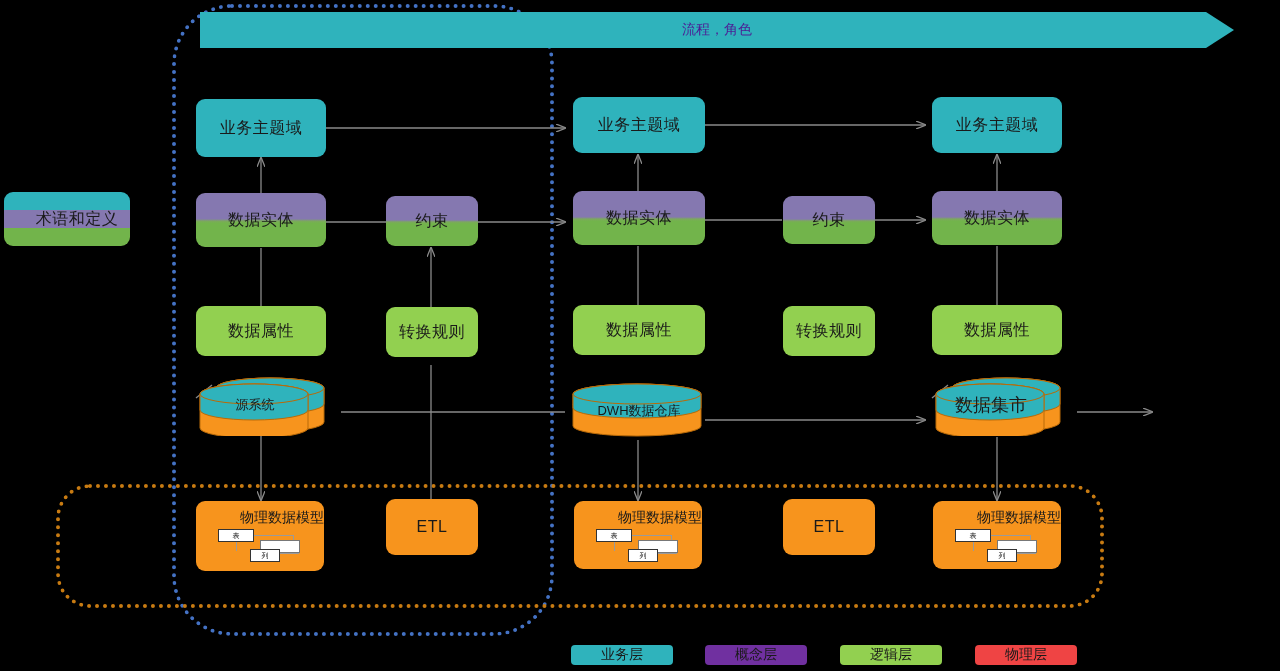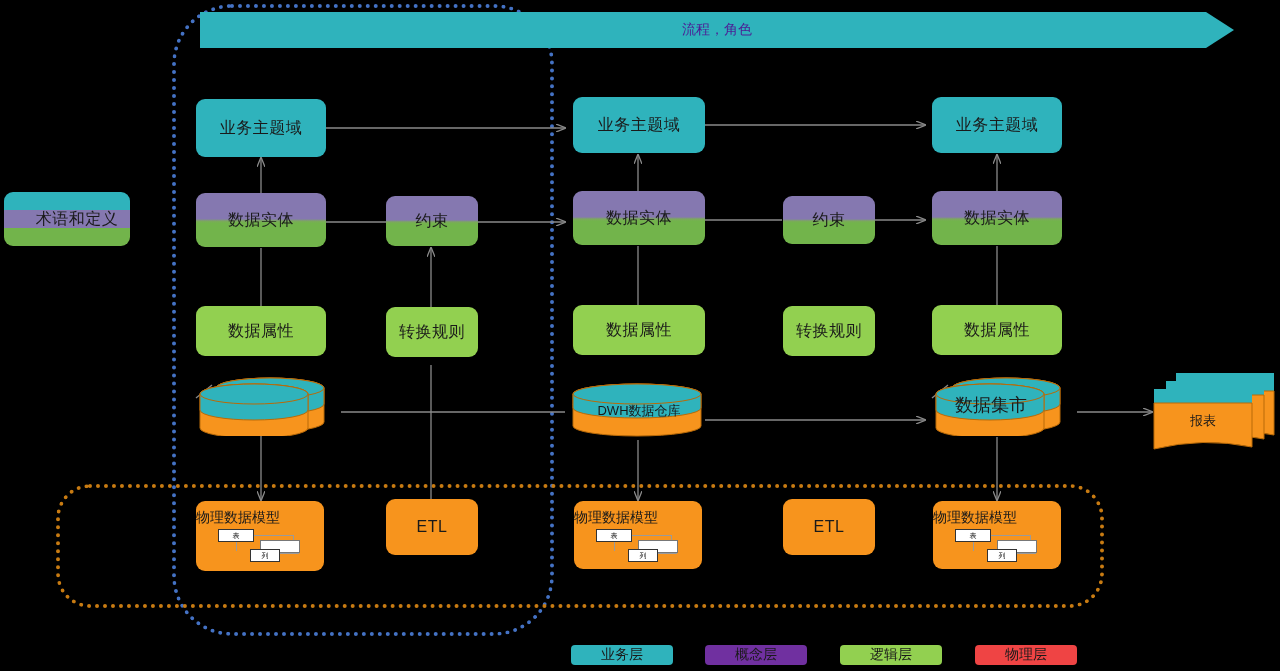--- a/index.html
+++ b/index.html
@@ -96,21 +96,21 @@
   
   .pdm {
     position: absolute;
     border-radius: 9px;
     background: #F7941D;
     box-sizing: border-box;
   }
   .pdm .pdm-title {
     position: absolute;
     left: 0; right: 0; top: 8px;
-    text-align: left;
+    text-align: right;
     font-size: 14px;
     color: #1a1a1a;
   }
   .mini-box {
     position: absolute;
     background: #ffffff;
     border: 1px solid #333;
     font-size: 7px;
     color: #111;
     display: flex;
@@ -210,20 +210,23 @@
     <svg width="150" height="62" viewBox="0 0 150 62" xmlns="http://www.w3.org/2000/svg">
       <g stroke="#b96a08" stroke-width="1">
         <path d="M22,14 a54,10 0 0 1 108,0 v34 a54,10 0 0 1 -108,0 z" fill="#F7941D"></path>
         <path d="M22,14 a54,10 0 0 1 108,0 v16 a54,10 0 0 1 -108,0 z" fill="#2FB3BC"></path>
         <ellipse cx="76" cy="14" rx="54" ry="10" fill="#2FB3BC"></ellipse>
         <path d="M6,20 a54,10 0 0 1 108,0 v34 a54,10 0 0 1 -108,0 z" fill="#F7941D"></path>
         <path d="M6,20 a54,10 0 0 1 108,0 v16 a54,10 0 0 1 -108,0 z" fill="#2FB3BC"></path>
         <ellipse cx="60" cy="20" rx="54" ry="10" fill="#2FB3BC"></ellipse>
       </g>
     </svg>
+    <div class="abs" style="left:0; top:0; width:122px; height:62px; display:flex; align-items:center; justify-content:center;">
+      <span style="font-size:13px; color:#1a1a1a;">源系统</span>
+    </div>
   </div>
 
   <div class="pdm" style="left:196px; top:501px; width:128px; height:70px;">
     <div class="pdm-title">物理数据模型</div>
     <div class="mini-line" style="left:52px; top:34px; width:46px; height:1px;"></div>
     <div class="mini-line" style="left:97px; top:34px; width:1px; height:10px;"></div>
     <div class="mini-line" style="left:40px; top:34px; width:1px; height:16px;"></div>
     <div class="mini-line" style="left:69px; top:52px; width:34px; height:1px;"></div>
     <div class="mini-box" style="left:22px; top:28px; width:36px; height:13px;">表</div>
     <div class="mini-box blank" style="left:64px; top:39px; width:40px; height:13px;"></div>
@@ -322,35 +325,20 @@
     <div class="pdm-title">物理数据模型</div>
     <div class="mini-line" style="left:52px; top:34px; width:46px; height:1px;"></div>
     <div class="mini-line" style="left:97px; top:34px; width:1px; height:10px;"></div>
     <div class="mini-line" style="left:40px; top:34px; width:1px; height:16px;"></div>
     <div class="mini-line" style="left:69px; top:52px; width:34px; height:1px;"></div>
     <div class="mini-box" style="left:22px; top:28px; width:36px; height:13px;">表</div>
     <div class="mini-box blank" style="left:64px; top:39px; width:40px; height:13px;"></div>
     <div class="mini-box" style="left:54px; top:48px; width:30px; height:13px;">列</div>
   </div>
 
-  <div class="report-stack" style="left:1152px; top:371px; width:128px; height:84px;">
-    <svg width="128" height="84" viewBox="0 0 128 84" xmlns="http://www.w3.org/2000/svg">
-      <g stroke="#b96a08" stroke-width="1">
-        <rect x="24" y="2" width="98" height="18" fill="#2FB3BC" stroke="none"></rect>
-        <path d="M24,20 h98 v44 q-49,-10 -98,2 z" fill="#F7941D"></path>
-        <rect x="14" y="10" width="98" height="14" fill="#2FB3BC" stroke="none"></rect>
-        <path d="M14,24 h98 v44 q-49,-10 -98,2 z" fill="#F7941D"></path>
-        <rect x="2" y="18" width="98" height="14" fill="#2FB3BC" stroke="none"></rect>
-        <path d="M2,32 h98 v44 q-49,-10 -98,2 z" fill="#F7941D"></path>
-      </g>
-    </svg>
-    <div class="abs" style="left:2px; top:32px; width:98px; height:36px; display:flex; align-items:center; justify-content:center;">
-      <span style="font-size:13px; color:#1a1a1a;">报表</span>
-    </div>
-  </div>
 
   <div class="legend-chip" style="left:571px; top:645px; width:102px; background:#2FB3BC;">
     <span>业务层</span>
   </div>
   <div class="legend-chip" style="left:705px; top:645px; width:102px; background:#7030A0;">
     <span>概念层</span>
   </div>
   <div class="legend-chip" style="left:840px; top:645px; width:102px; background:#92D050;">
     <span>逻辑层</span>
   </div>

